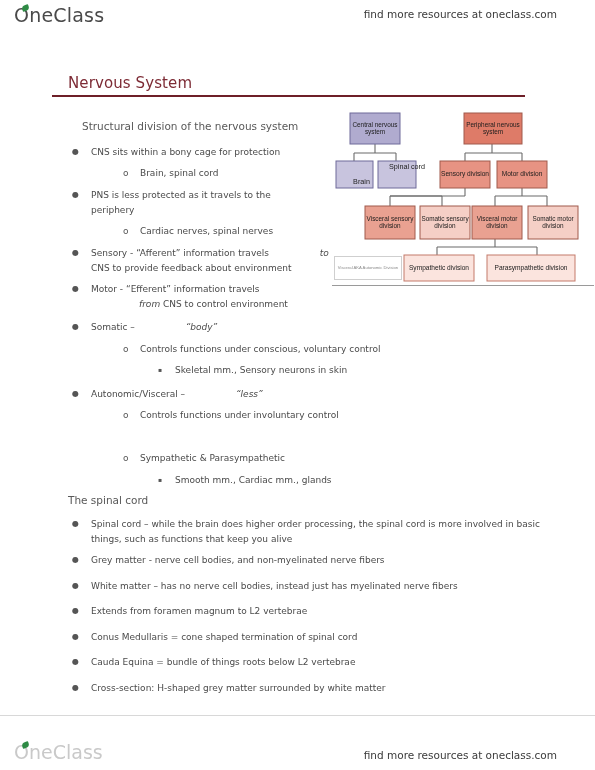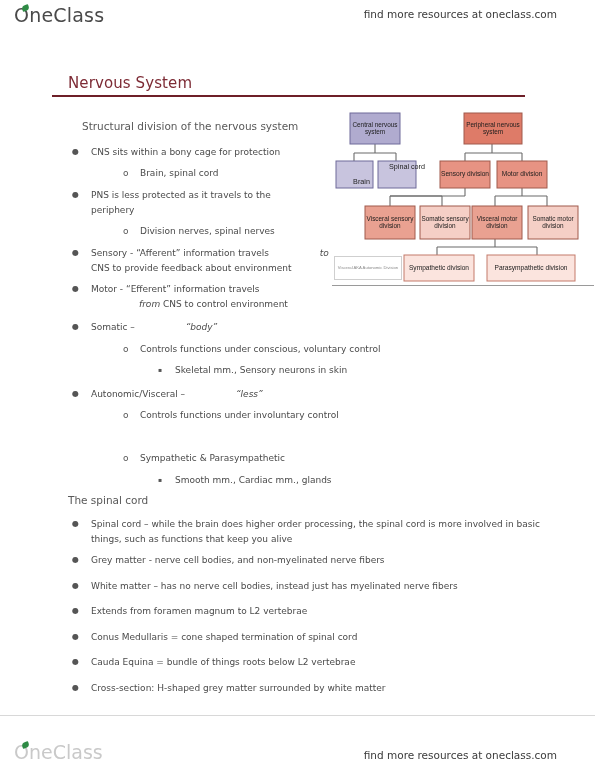--- a/index.html
+++ b/index.html
@@ -200,21 +200,21 @@
   <span class="txt">Brain, spinal cord</span>
 </div>
 
 <div class="bullet-row lvl1" style="left:72px; top:188px; width:185px;">
   <span class="mark">●</span>
   <span class="txt">PNS is less protected as it travels to the periphery</span>
 </div>
 
 <div class="bullet-row lvl2" style="left:123px; top:224px; width:210px;">
   <span class="mark">o</span>
-  <span class="txt">Division nerves, spinal nerves</span>
+  <span class="txt">Cardiac nerves, spinal nerves</span>
 </div>
 
 <div class="bullet-row lvl1" style="left:72px; top:246px; width:240px;">
   <span class="mark">●</span>
   <span class="txt"><span>Sensory - “Afferent” information travels </span><span class="it">to</span><span> CNS to provide feedback about environment</span></span>
 </div>
 
 <div class="bullet-row lvl1" style="left:72px; top:282px; width:240px;">
   <span class="mark">●</span>
   <span class="txt"><span>Motor - “Efferent” information travels </span><span class="it">from</span><span> CNS to control environment</span></span>

